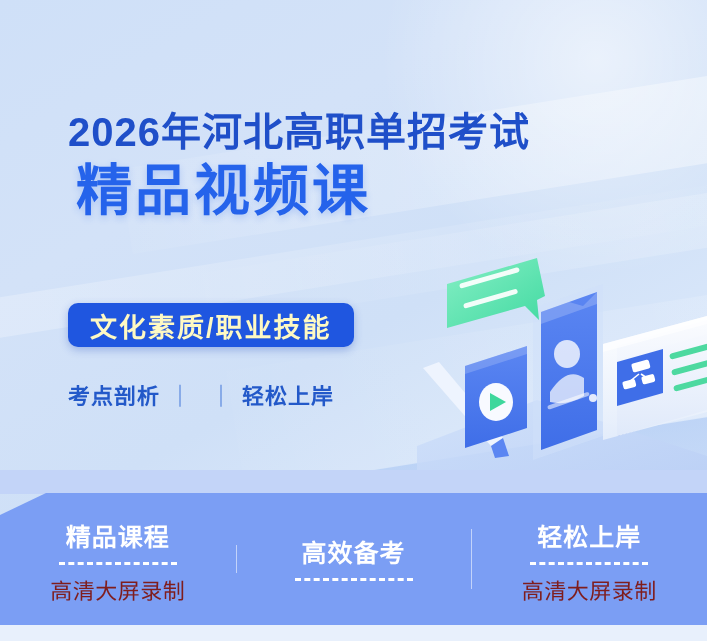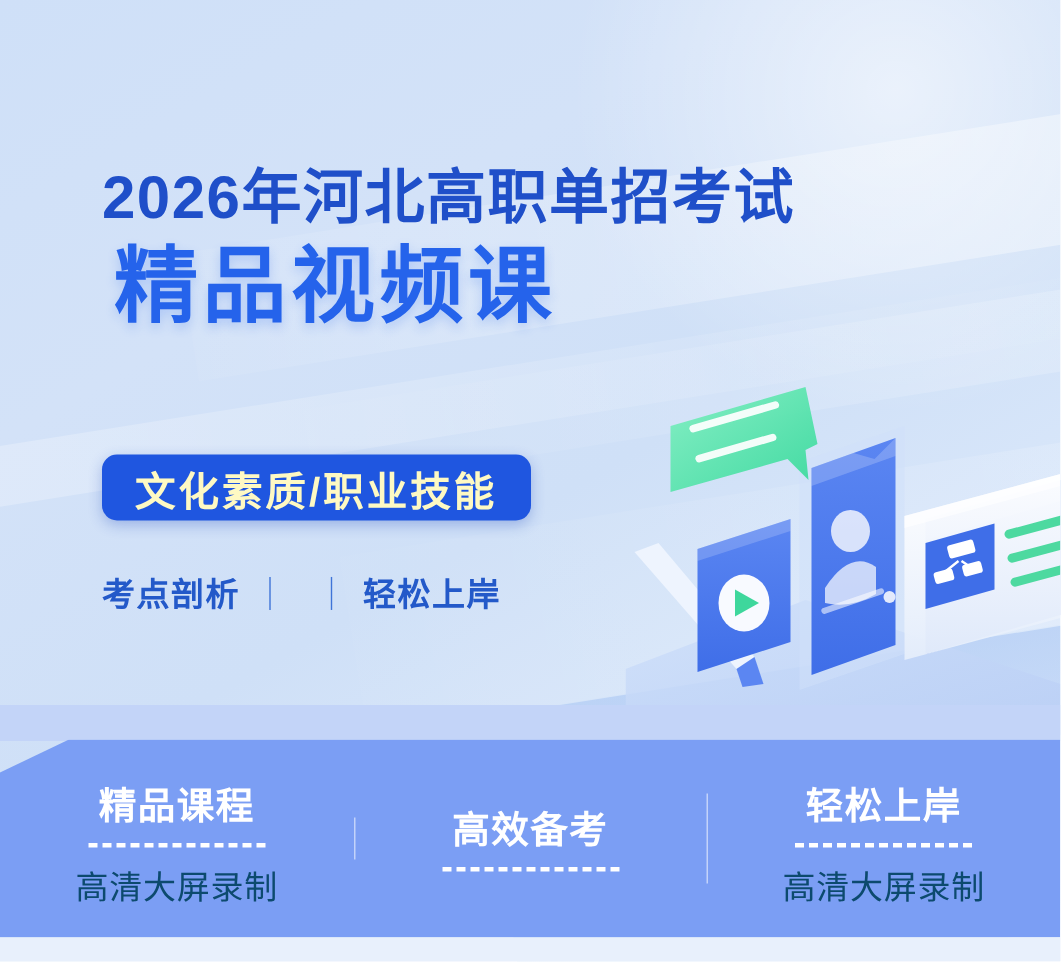--- a/index.html
+++ b/index.html
@@ -225,21 +225,21 @@
   .feature-dash {
     width: 118px;
     height: 0;
     margin: 9px 0 8px;
     border-top: 3px dashed #ffffff;
   }
 
   .feature-sub {
     font-size: 22px;
     letter-spacing: 0.5px;
-    color: #0c4a6e;
+    color: #7f1d1d;
     white-space: nowrap;
   }
 
   .bottom-strip {
     position: absolute;
     left: 0;
     right: 0;
     top: 625px;
     height: 16px;
     background: #e8f0fc;

